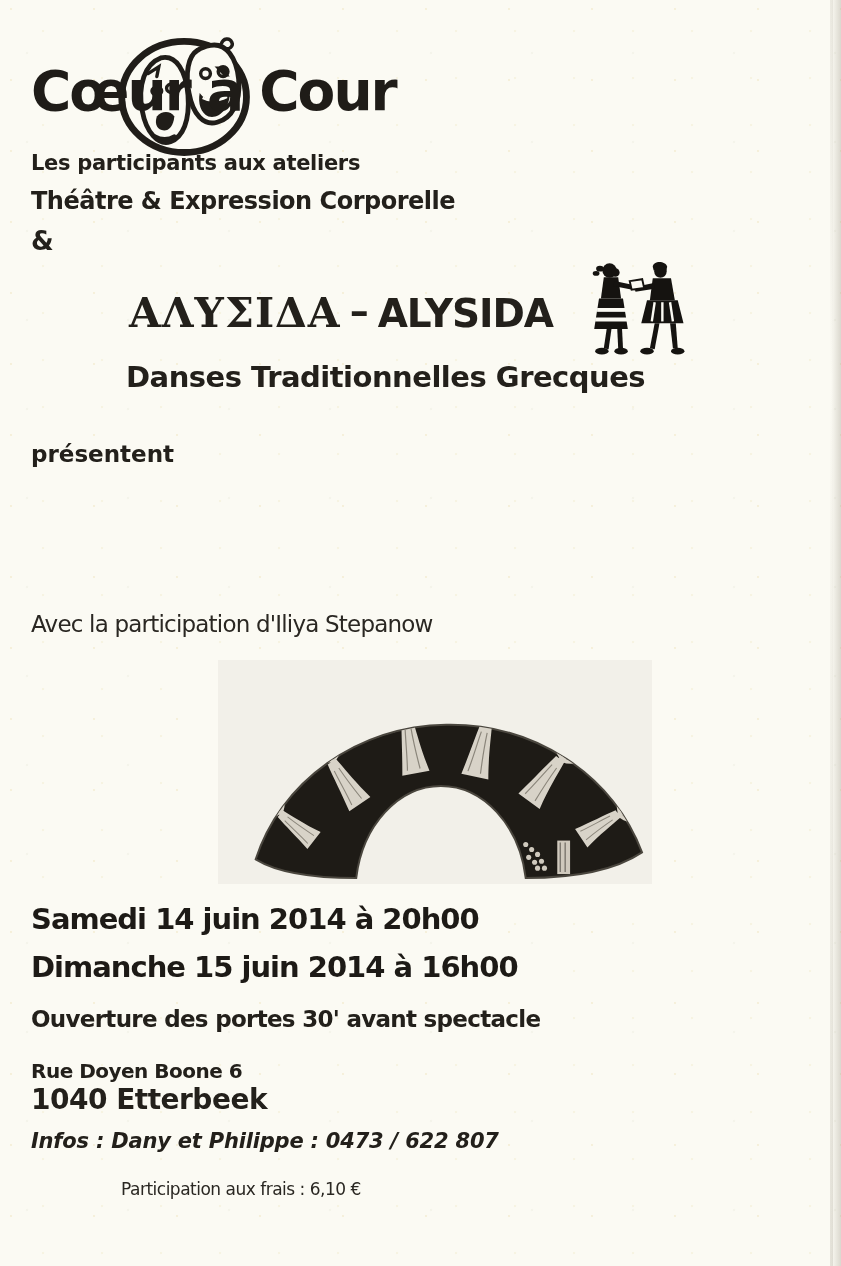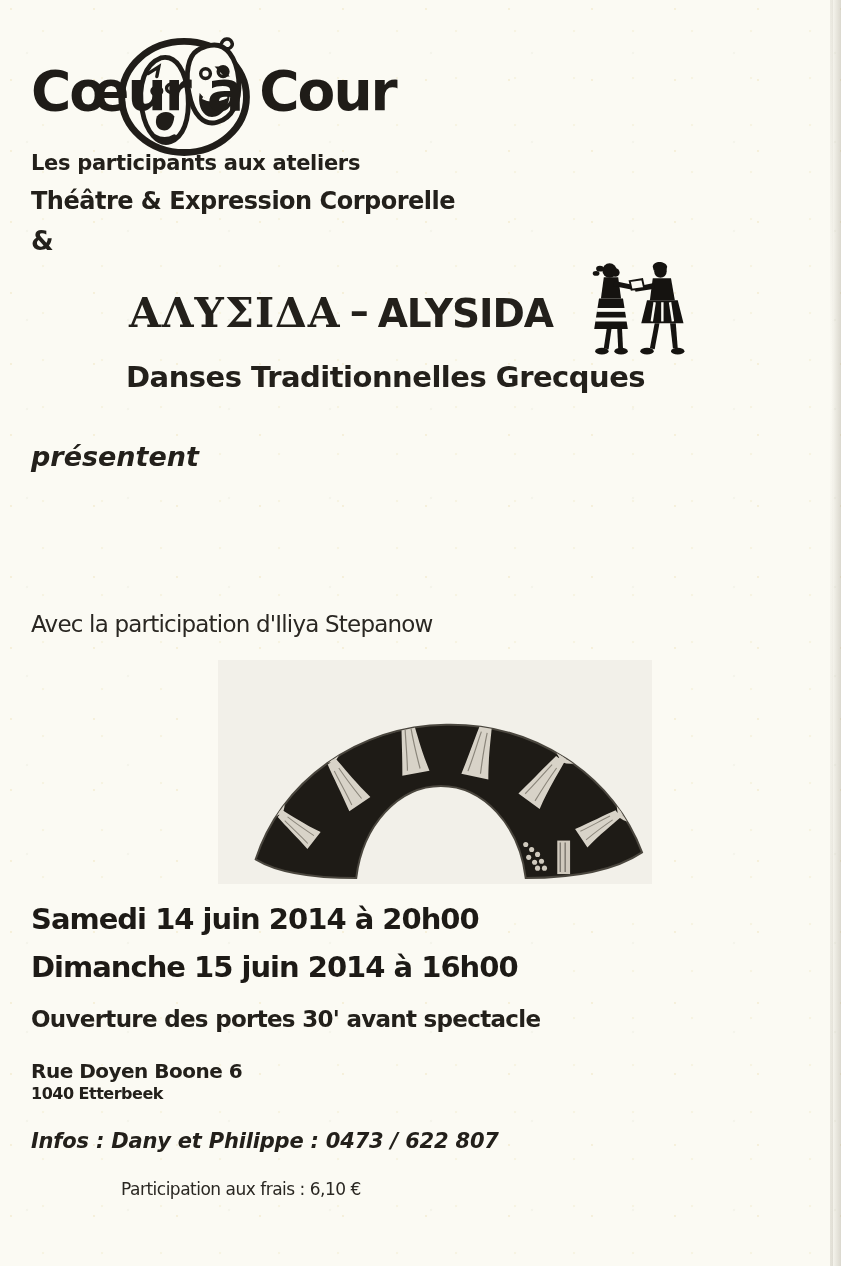--- a/index.html
+++ b/index.html
@@ -21,29 +21,29 @@
   .centered{position:absolute;left:31px;width:810px;text-align:left;line-height:1;white-space:nowrap;}
   .flyer-title{top:64px;font-size:55px;font-weight:700;letter-spacing:-2px;color:#1f1c18;}
   .sub1{top:153px;font-size:21px;font-weight:700;letter-spacing:-.3px;}
   .sub2{top:189px;font-size:24px;font-weight:700;letter-spacing:-.5px;}
   .amp{top:228px;font-size:26px;font-weight:700;}
   .greek-line{left:129px;top:292px;}
   .greek-name{font-family:"DejaVu Serif","Liberation Serif",serif;font-weight:700;font-size:41px;letter-spacing:1px;}
   .greek-dash{font-size:38px;font-weight:700;margin:0 9px;vertical-align:3px;}
   .latin-name{font-size:39px;font-weight:700;letter-spacing:-1px;}
   .danses{left:126px;top:363px;font-size:29px;font-weight:700;letter-spacing:-.5px;}
-  .presents{top:443px;font-size:27px;font-weight:700;font-style:italic;}
+  .presents{top:443px;font-size:23px;font-weight:700;}
   .show-title{top:508px;font-size:76px;font-weight:700;letter-spacing:-1px;color:#3a57a8;}
   .guest{top:613px;font-size:23px;font-weight:400;letter-spacing:-.8px;color:#2a2722;}
   .date{font-size:29px;font-weight:700;letter-spacing:-1px;color:#1d1a16;}
   .date1{top:905px;}
   .date2{top:953px;}
   .doors{top:1008px;font-size:23px;font-weight:700;letter-spacing:-.7px;}
   .street{top:1061px;font-size:20px;font-weight:700;letter-spacing:-.5px;}
-  .city{top:1086px;font-size:16px;font-weight:700;letter-spacing:-.5px;}
+  .city{top:1086px;font-size:28px;font-weight:700;letter-spacing:-.5px;}
   .contact{top:1131px;font-size:21px;font-weight:700;font-style:italic;letter-spacing:-.2px;}
   .price{left:121px;top:1181px;font-size:17px;font-weight:400;letter-spacing:-.5px;color:#2a2722;}
   .vase-backdrop{position:absolute;left:218px;top:660px;width:434px;height:224px;background:#f2f0e9;}
   .scan-edge{position:absolute;top:0;right:0;width:10px;height:100%;
     background:linear-gradient(to right, rgba(0,0,0,0), rgba(122,114,96,.25));}
   .scan-edge2{position:absolute;top:0;right:8px;width:3px;height:100%;
     background:linear-gradient(to bottom, rgba(122,114,96,.12), rgba(122,114,96,0) 30%, rgba(122,114,96,.10) 70%, rgba(122,114,96,.18));}
   svg{display:block;}
 </style>
 </head>

